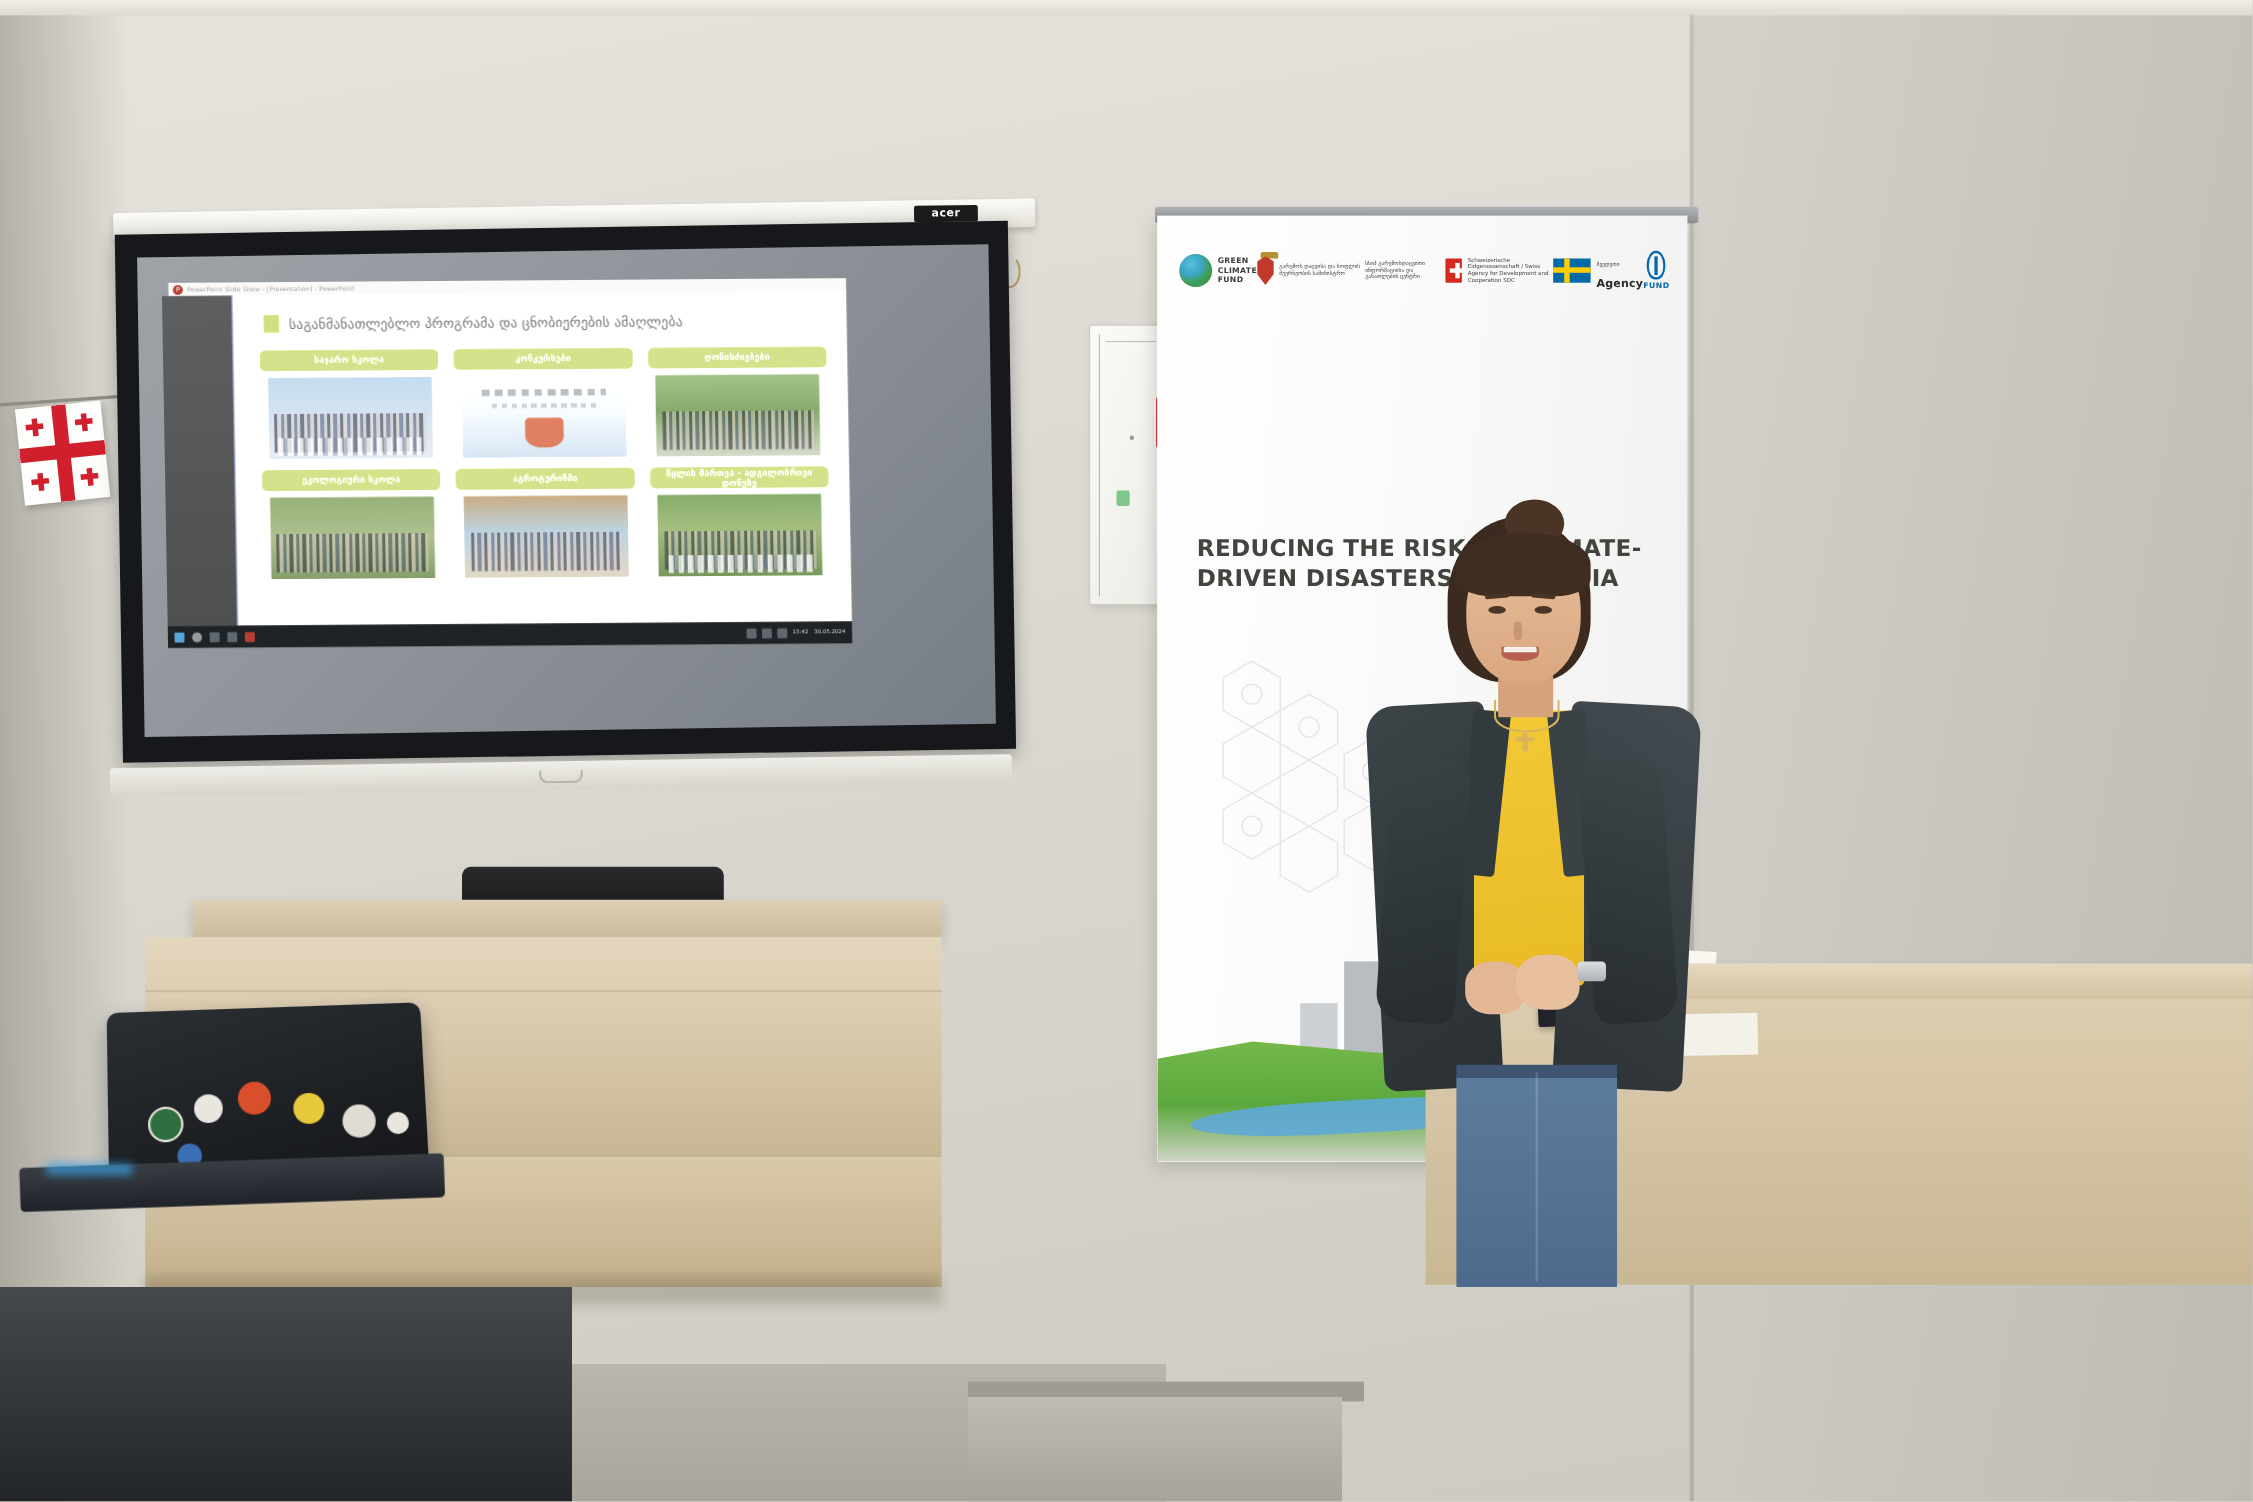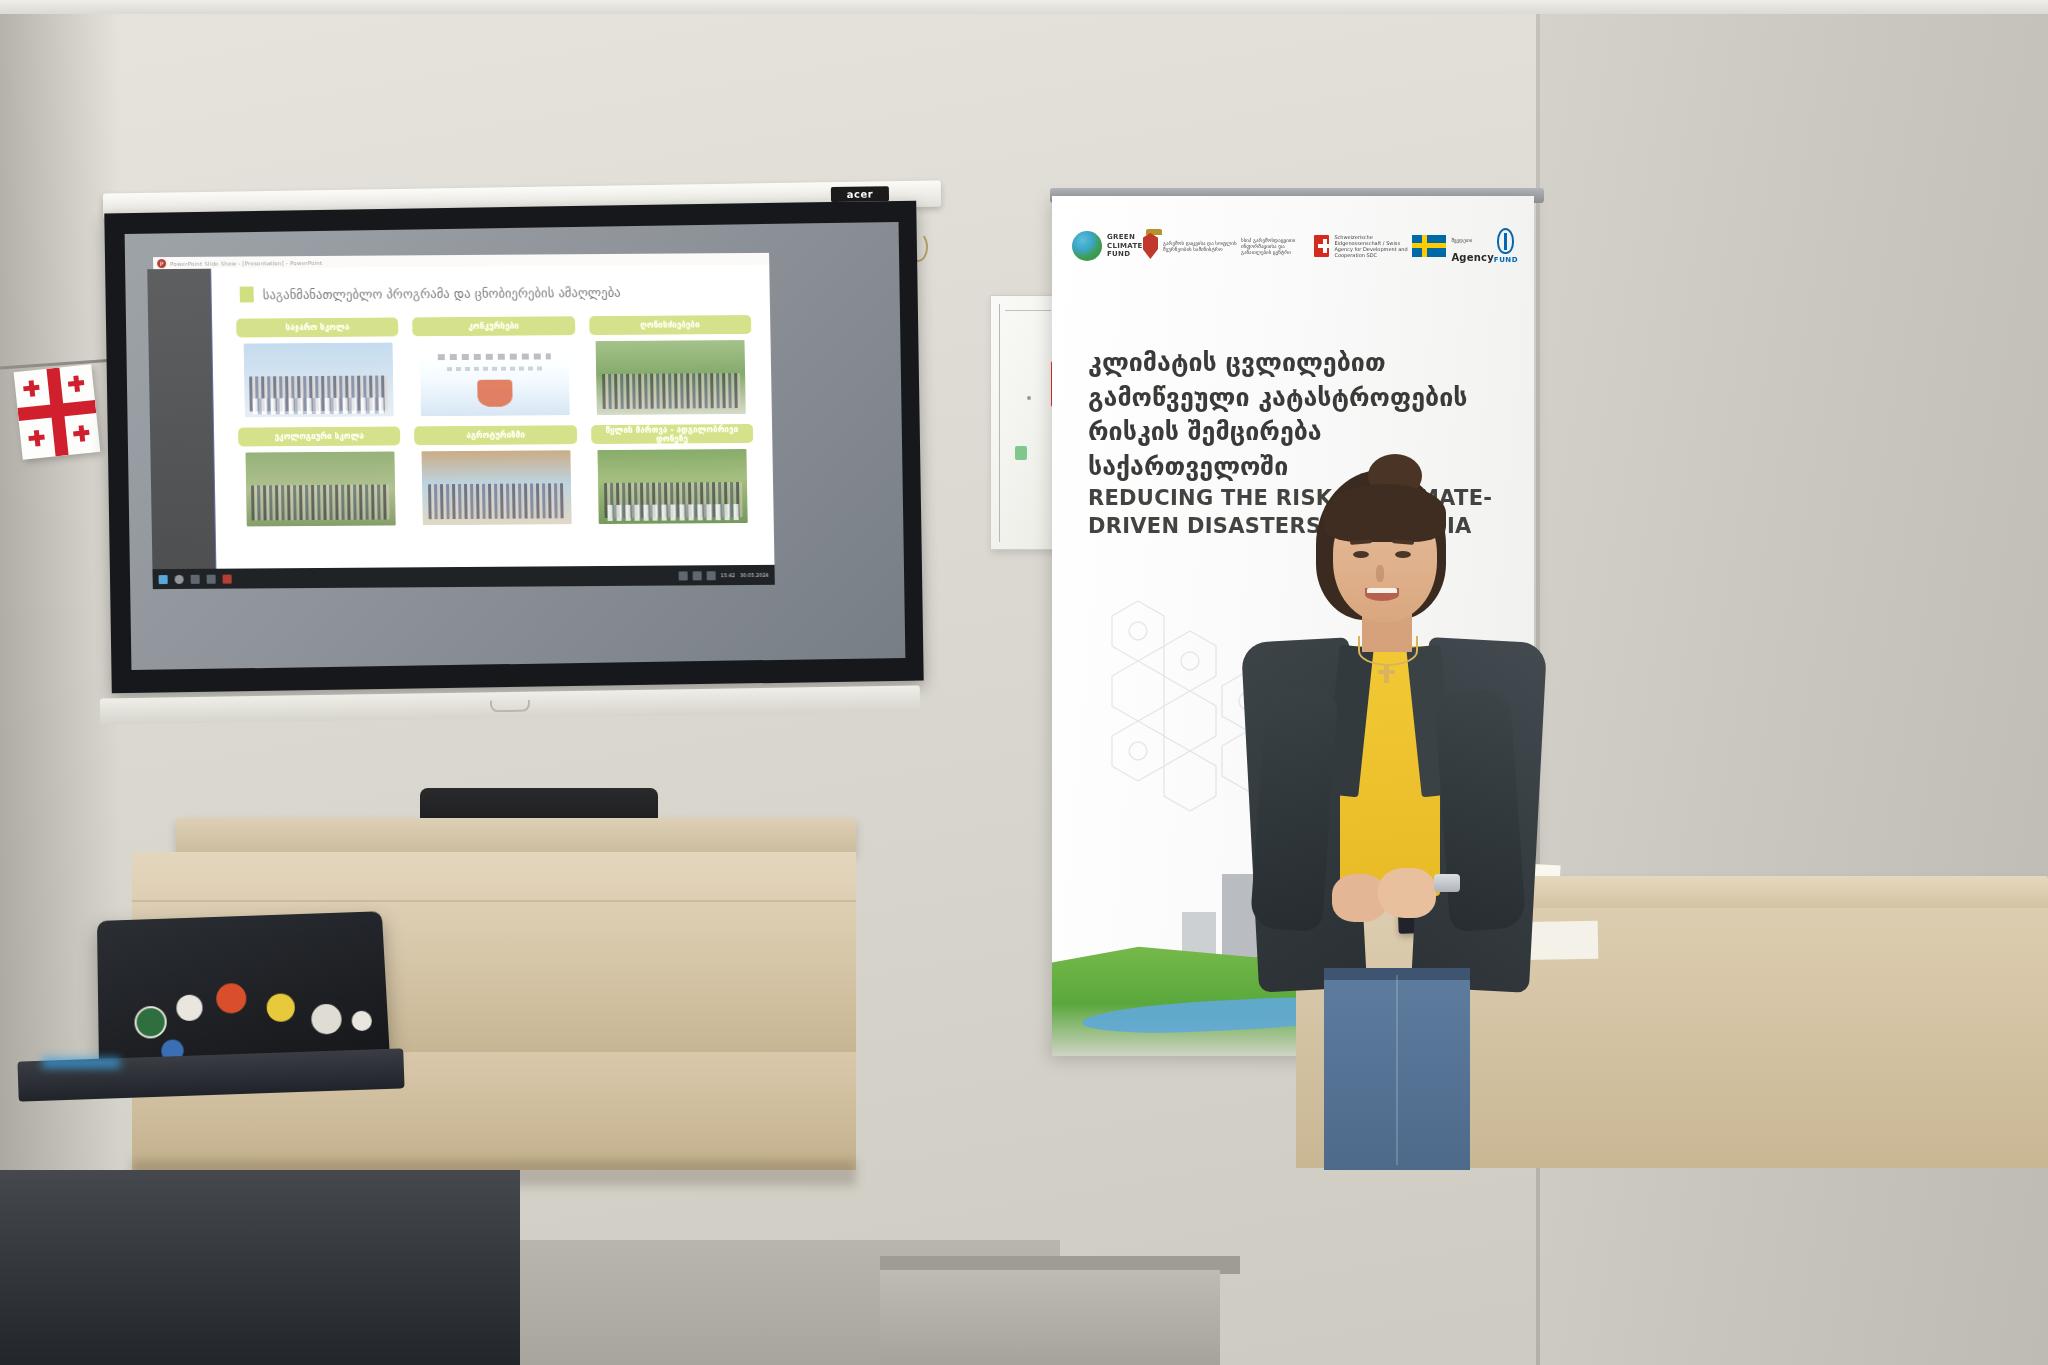--- a/index.html
+++ b/index.html
@@ -659,21 +659,20 @@
         </span>
       </div>
 
       <div class="undp">
         <span class="undp-mark"></span>
         <span class="undp-text">FUND</span>
       </div>
 
     </div>
 
-    <div class="banner-ka">კლიმატის ცვლილებით გამოწვეული კატასტროფების რისკის შემცირება საქართველოში</div>
     <div class="banner-en">REDUCING THE RISK OF CLIMATE-DRIVEN DISASTERS IN GEORGIA</div>
 
     <div class="banner-graphics">
       <svg class="hexnet" viewBox="0 0 260 330">
         <g fill="none" stroke="#6a7f8c" stroke-width="1.4">
           <polygon points="40,30 66,15 92,30 92,60 66,75 40,60"></polygon>
           <polygon points="92,60 118,45 144,60 144,90 118,105 92,90"></polygon>
           <polygon points="40,90 66,75 92,90 92,120 66,135 40,120"></polygon>
           <polygon points="92,120 118,105 144,120 144,150 118,165 92,150"></polygon>
           <polygon points="40,150 66,135 92,150 92,180 66,195 40,180"></polygon>

